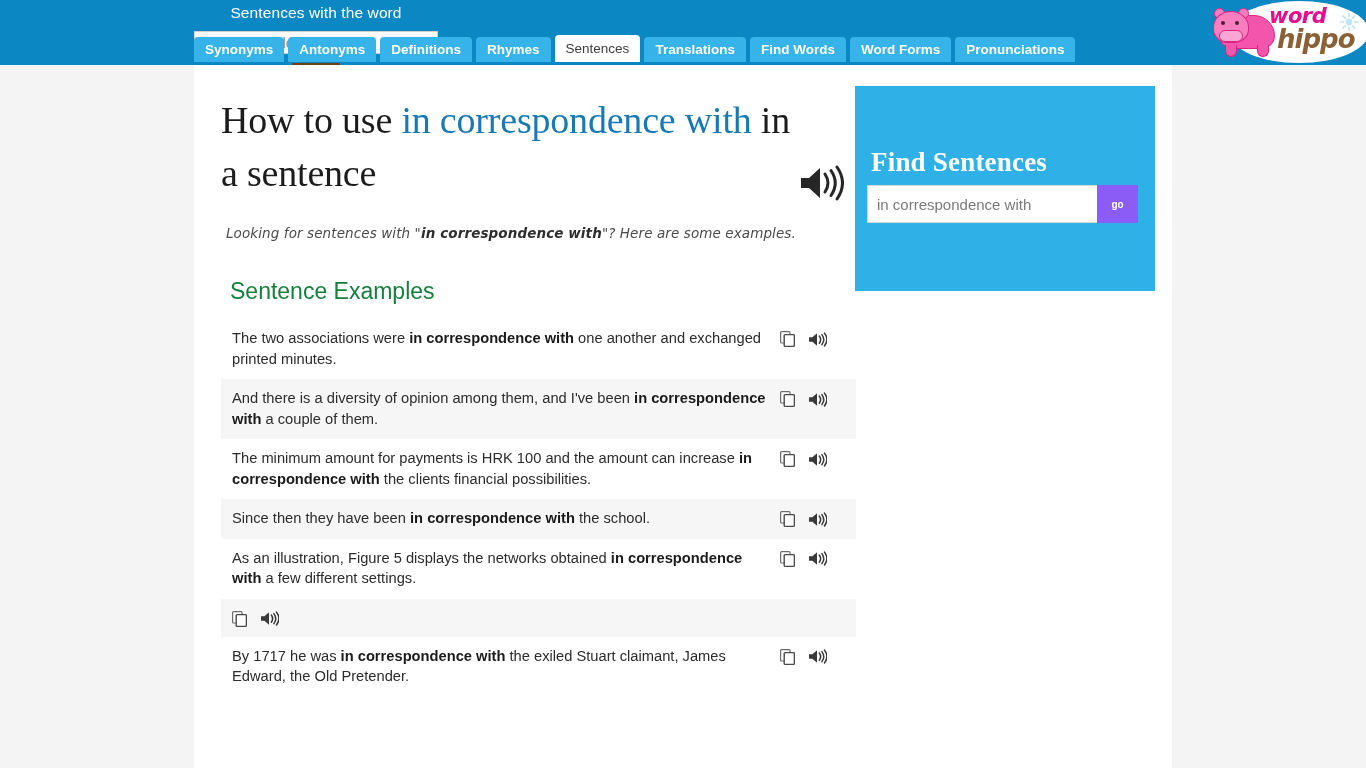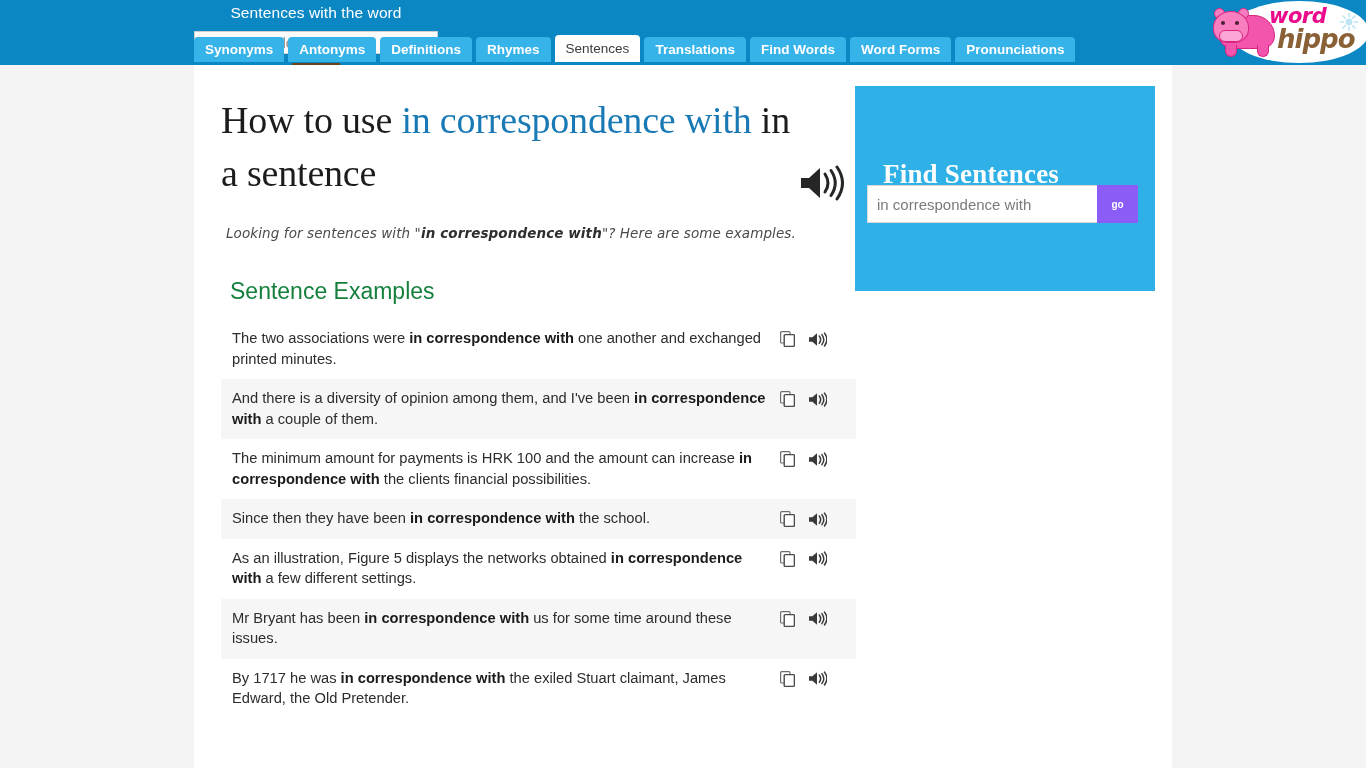--- a/index.html
+++ b/index.html
@@ -247,21 +247,21 @@
   }
   .row-icons span { cursor: pointer; line-height: 0; }
 
   
   #sidebar {
     position: absolute; left: 661px; top: 21px;
     width: 300px; height: 205px;
     background: #2fb0e6;
   }
   #sidebar-title {
-    margin: 16px;
+    margin: 4px;
     padding: 57px 0 0 12px;
     font-family: "Liberation Serif", serif;
     font-size: 27px;
     font-weight: bold;
     color: #ffffff;
     letter-spacing: .2px;
   }
   #sidebar-form {
     position: absolute; left: 12px; top: 99px;
     display: flex;
@@ -442,21 +442,20 @@
                 </svg></span>
               <span><svg width="19" height="15" viewBox="0 0 19 15">
                   <path d="M1 5.3 h3.4 L9 1.2 v12.6 L4.4 9.7 H1 Z" fill="#3a3a3a"></path>
                   <path d="M11.3 4 q2.6 3.6 0 7.2" stroke="#3a3a3a" stroke-width="1.5" fill="none" stroke-linecap="round"></path>
                   <path d="M13.9 2.6 q3.7 5.1 0 10" stroke="#3a3a3a" stroke-width="1.5" fill="none" stroke-linecap="round"></path>
                   <path d="M16.5 1.1 q4.8 6.5 0 12.9" stroke="#3a3a3a" stroke-width="1.5" fill="none" stroke-linecap="round"></path>
                 </svg></span>
             </div>
           </li>
           <li class="sentence-row alt">
-            <div class="sentence-text"><span>Mr Bryant has been </span><b>in correspondence with</b><span> us for some time around these issues.</span></div>
             <div class="row-icons">
               <span><svg width="15" height="16" viewBox="0 0 15 16">
                   <rect x="0.6" y="0.6" width="9.4" height="11.4" rx="1" fill="#ffffff" stroke="#6d6d6d" stroke-width="1.2"></rect>
                   <rect x="4.2" y="3.6" width="10.2" height="11.8" rx="1" fill="#ffffff" stroke="#4a4a4a" stroke-width="1.4"></rect>
                 </svg></span>
               <span><svg width="19" height="15" viewBox="0 0 19 15">
                   <path d="M1 5.3 h3.4 L9 1.2 v12.6 L4.4 9.7 H1 Z" fill="#3a3a3a"></path>
                   <path d="M11.3 4 q2.6 3.6 0 7.2" stroke="#3a3a3a" stroke-width="1.5" fill="none" stroke-linecap="round"></path>
                   <path d="M13.9 2.6 q3.7 5.1 0 10" stroke="#3a3a3a" stroke-width="1.5" fill="none" stroke-linecap="round"></path>
                   <path d="M16.5 1.1 q4.8 6.5 0 12.9" stroke="#3a3a3a" stroke-width="1.5" fill="none" stroke-linecap="round"></path>

